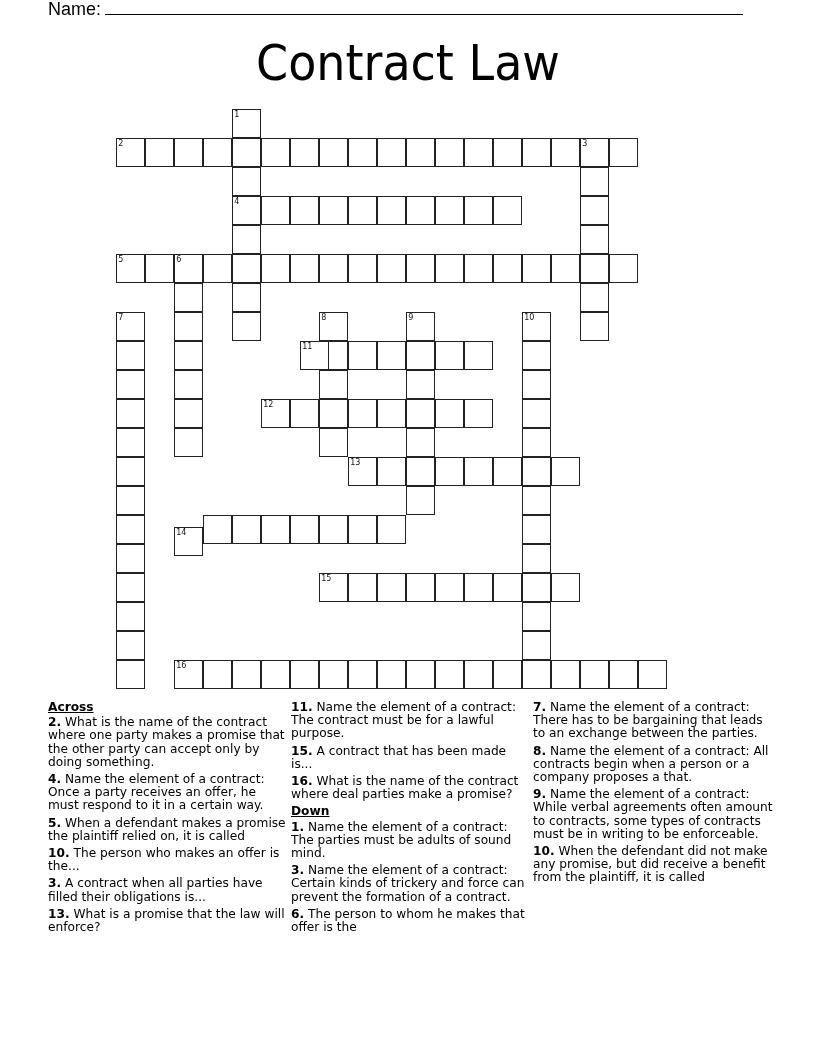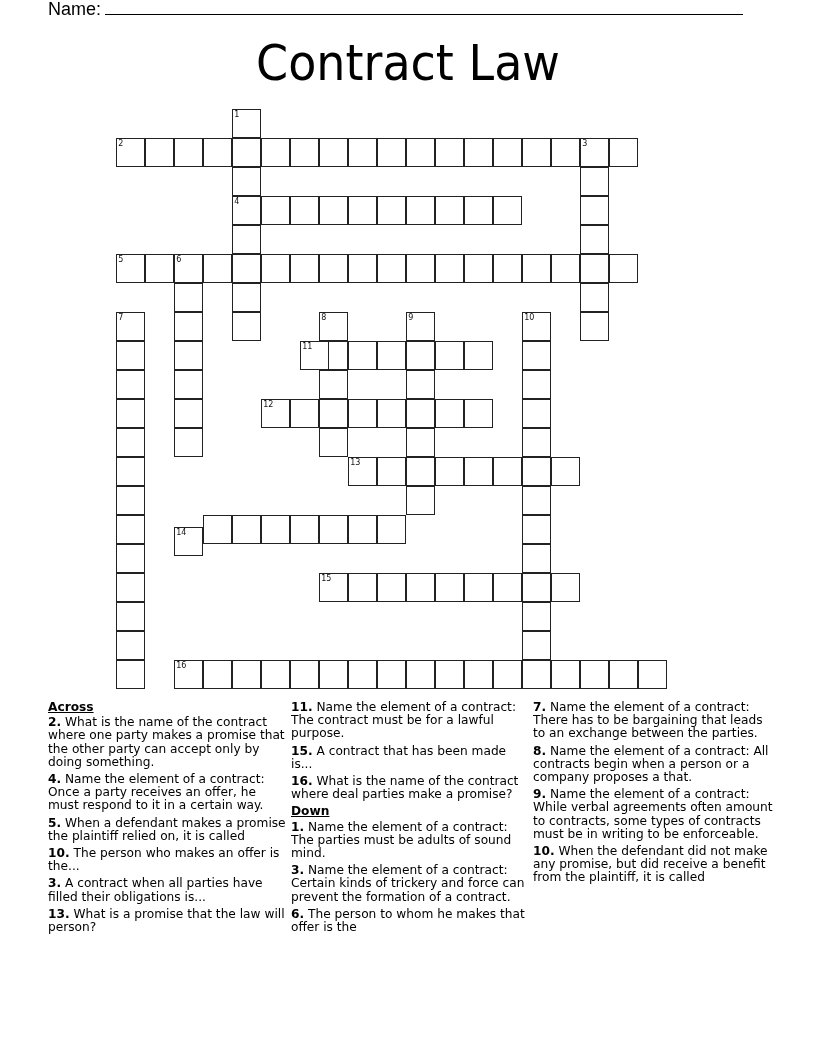--- a/index.html
+++ b/index.html
@@ -230,21 +230,21 @@
     <div class="cell" style="left: 639px; top: 661px;"></div>
   </div>
 
 <div class="clues col1">
   <div class="heading">Across</div>
   <div class="clue"><span class="n">2.</span> <span>What is the name of the contract where one party makes a promise that the other party can accept only by doing something.</span></div>
   <div class="clue"><span class="n">4.</span> <span>Name the element of a contract: Once a party receives an offer, he must respond to it in a certain way.</span></div>
   <div class="clue"><span class="n">5.</span> <span>When a defendant makes a promise the plaintiff relied on, it is called</span></div>
   <div class="clue"><span class="n">10.</span> <span>The person who makes an offer is the...</span></div>
   <div class="clue"><span class="n">3.</span> <span>A contract when all parties have filled their obligations is...</span></div>
-  <div class="clue"><span class="n">13.</span> <span>What is a promise that the law will person?</span></div>
+  <div class="clue"><span class="n">13.</span> <span>What is a promise that the law will enforce?</span></div>
 </div>
 
 <div class="clues col2">
   <div class="clue"><span class="n">11.</span> <span>Name the element of a contract: The contract must be for a lawful purpose.</span></div>
   <div class="clue"><span class="n">15.</span> <span>A contract that has been made is...</span></div>
   <div class="clue"><span class="n">16.</span> <span>What is the name of the contract where deal parties make a promise?</span></div>
   <div class="heading down">Down</div>
   <div class="clue"><span class="n">1.</span> <span>Name the element of a contract: The parties must be adults of sound mind.</span></div>
   <div class="clue"><span class="n">3.</span> <span>Name the element of a contract: Certain kinds of trickery and force can prevent the formation of a contract.</span></div>
   <div class="clue"><span class="n">6.</span> <span>The person to whom he makes that offer is the</span></div>

